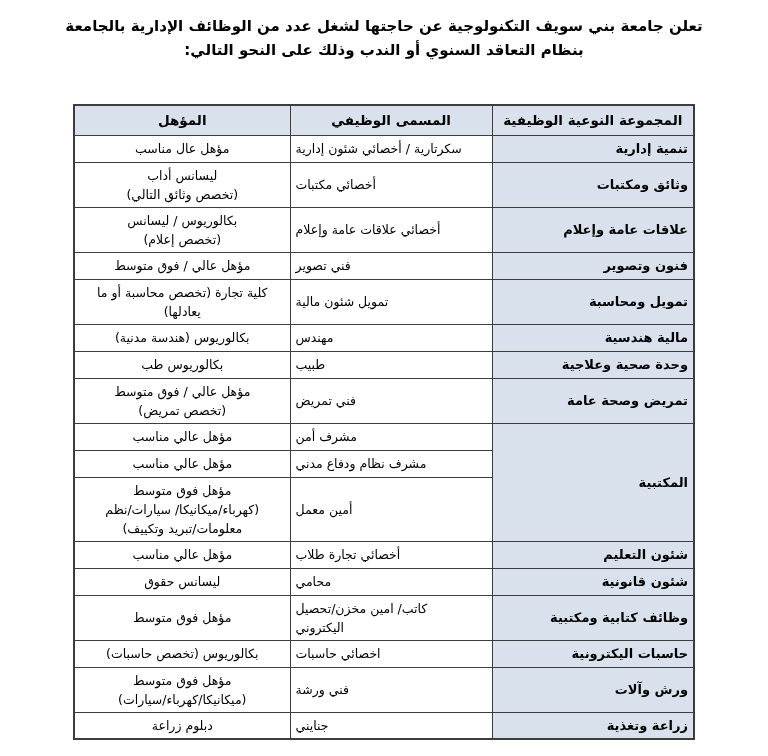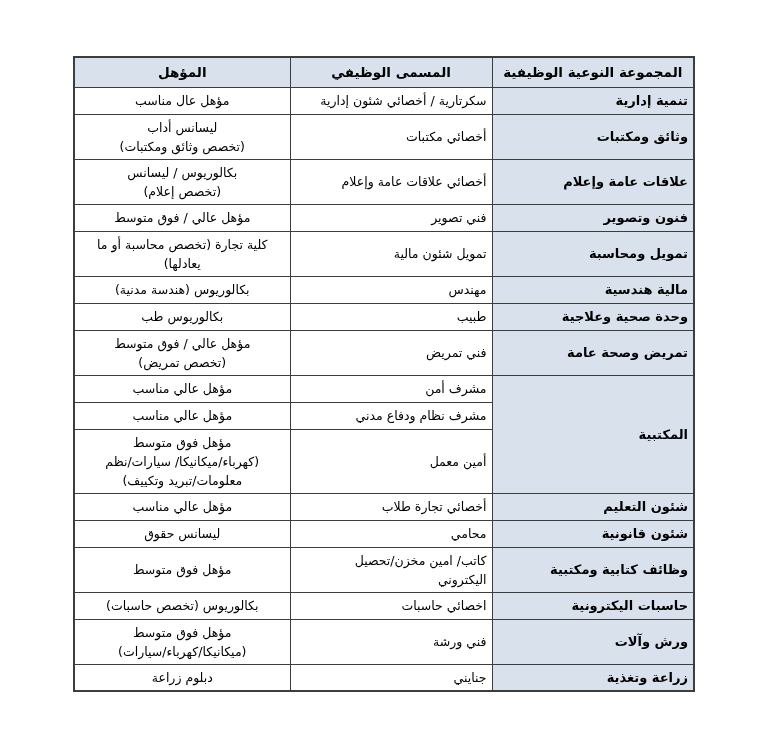--- a/index.html
+++ b/index.html
@@ -55,28 +55,30 @@
     font-size:13.5px;
     text-align:center;
   }
   td{ height:27px; }
   td.group-cell{
     background:var(--shade);
     font-weight:bold;
     font-size:13px;
     text-align:right;
   }
-  td.title-cell{ text-align:right; }
+  td.title-cell{ text-align:left; }
   td.qual-cell { text-align:center;margin-top:44px; }
 </style>
 </head>
 <body>
 
 <div class="page">
 
+  <div class="intro">تعلن جامعة بني سويف التكنولوجية عن حاجتها لشغل عدد من الوظائف الإدارية بالجامعة
+بنظام التعاقد السنوي أو الندب وذلك على النحو التالي:</div>
 
   <table class="vacancies">
     <colgroup>
       <col class="c-group">
       <col class="c-title">
       <col class="c-qual">
     </colgroup>
     <thead>
       <tr>
         <th>المجموعة النوعية الوظيفية</th>
@@ -87,21 +89,21 @@
     <tbody id="table-body">
         <tr>
           <td class="group-cell" rowspan="1">تنمية إدارية</td>
           <td class="title-cell">سكرتارية / أخصائي شئون إدارية</td>
           <td class="qual-cell">مؤهل عال مناسب</td>
         </tr>
         <tr>
           <td class="group-cell" rowspan="1">وثائق ومكتبات</td>
           <td class="title-cell">أخصائي مكتبات</td>
           <td class="qual-cell">ليسانس أداب
-(تخصص وثائق ومكتبات)</td>
+(تخصص وثائق التالي)</td>
         </tr>
         <tr>
           <td class="group-cell" rowspan="1">علاقات عامة وإعلام</td>
           <td class="title-cell">أخصائي علاقات عامة وإعلام</td>
           <td class="qual-cell">بكالوريوس / ليسانس
 (تخصص إعلام)</td>
         </tr>
         <tr>
           <td class="group-cell" rowspan="1">فنون وتصوير</td>
           <td class="title-cell">فني تصوير</td>

